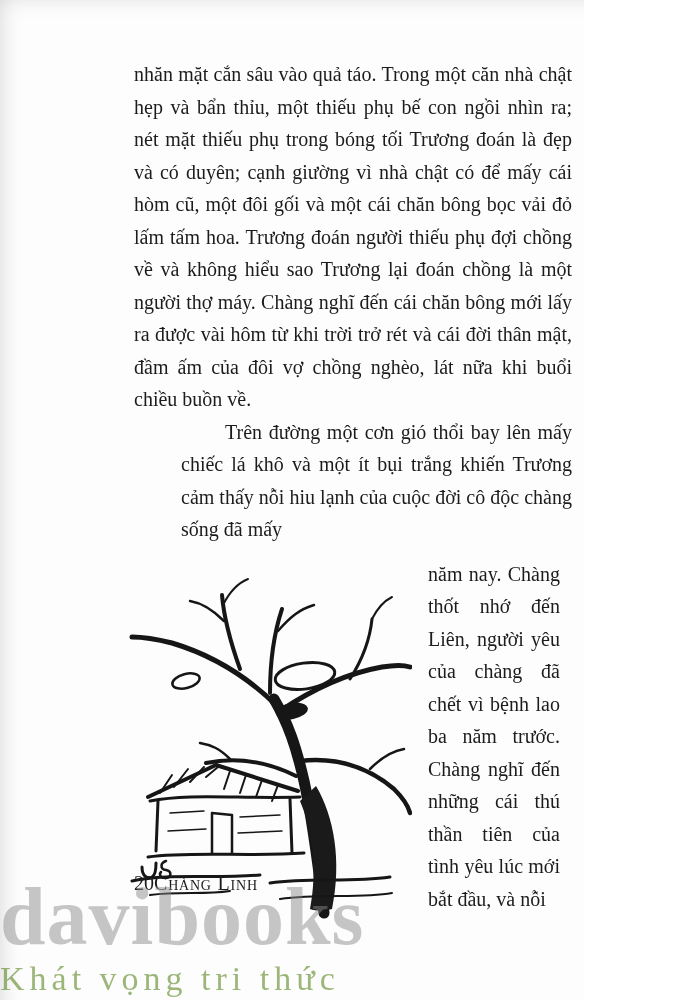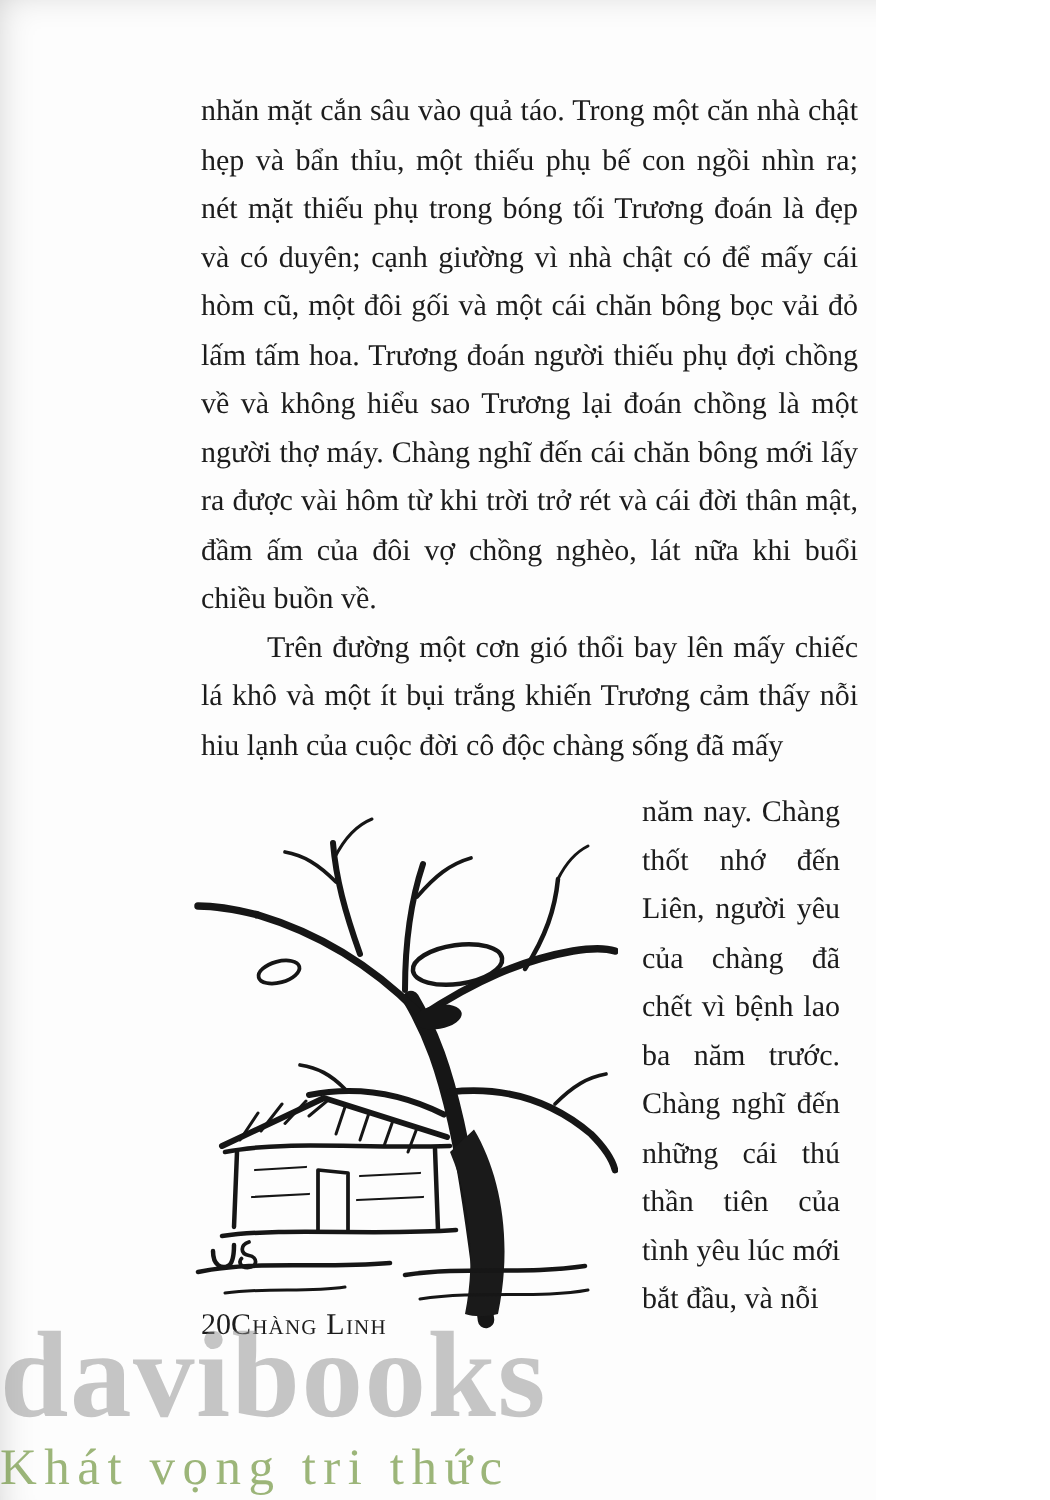--- a/index.html
+++ b/index.html
@@ -24,20 +24,21 @@
     width: 438px;
     font-size: 20px;
     line-height: 32.5px;
     text-align: justify;
   }
   .para {
     margin: 0;
   }
   .para.indent {
     text-indent: 44px;
+    margin-left: 47px;
   }
   .wrap-block {
     margin: 12px;
   }
   .illustration {
     float: left;
     width: 292px;
     height: 362px;
     margin: 3px 16px 0 -26px;
   }

